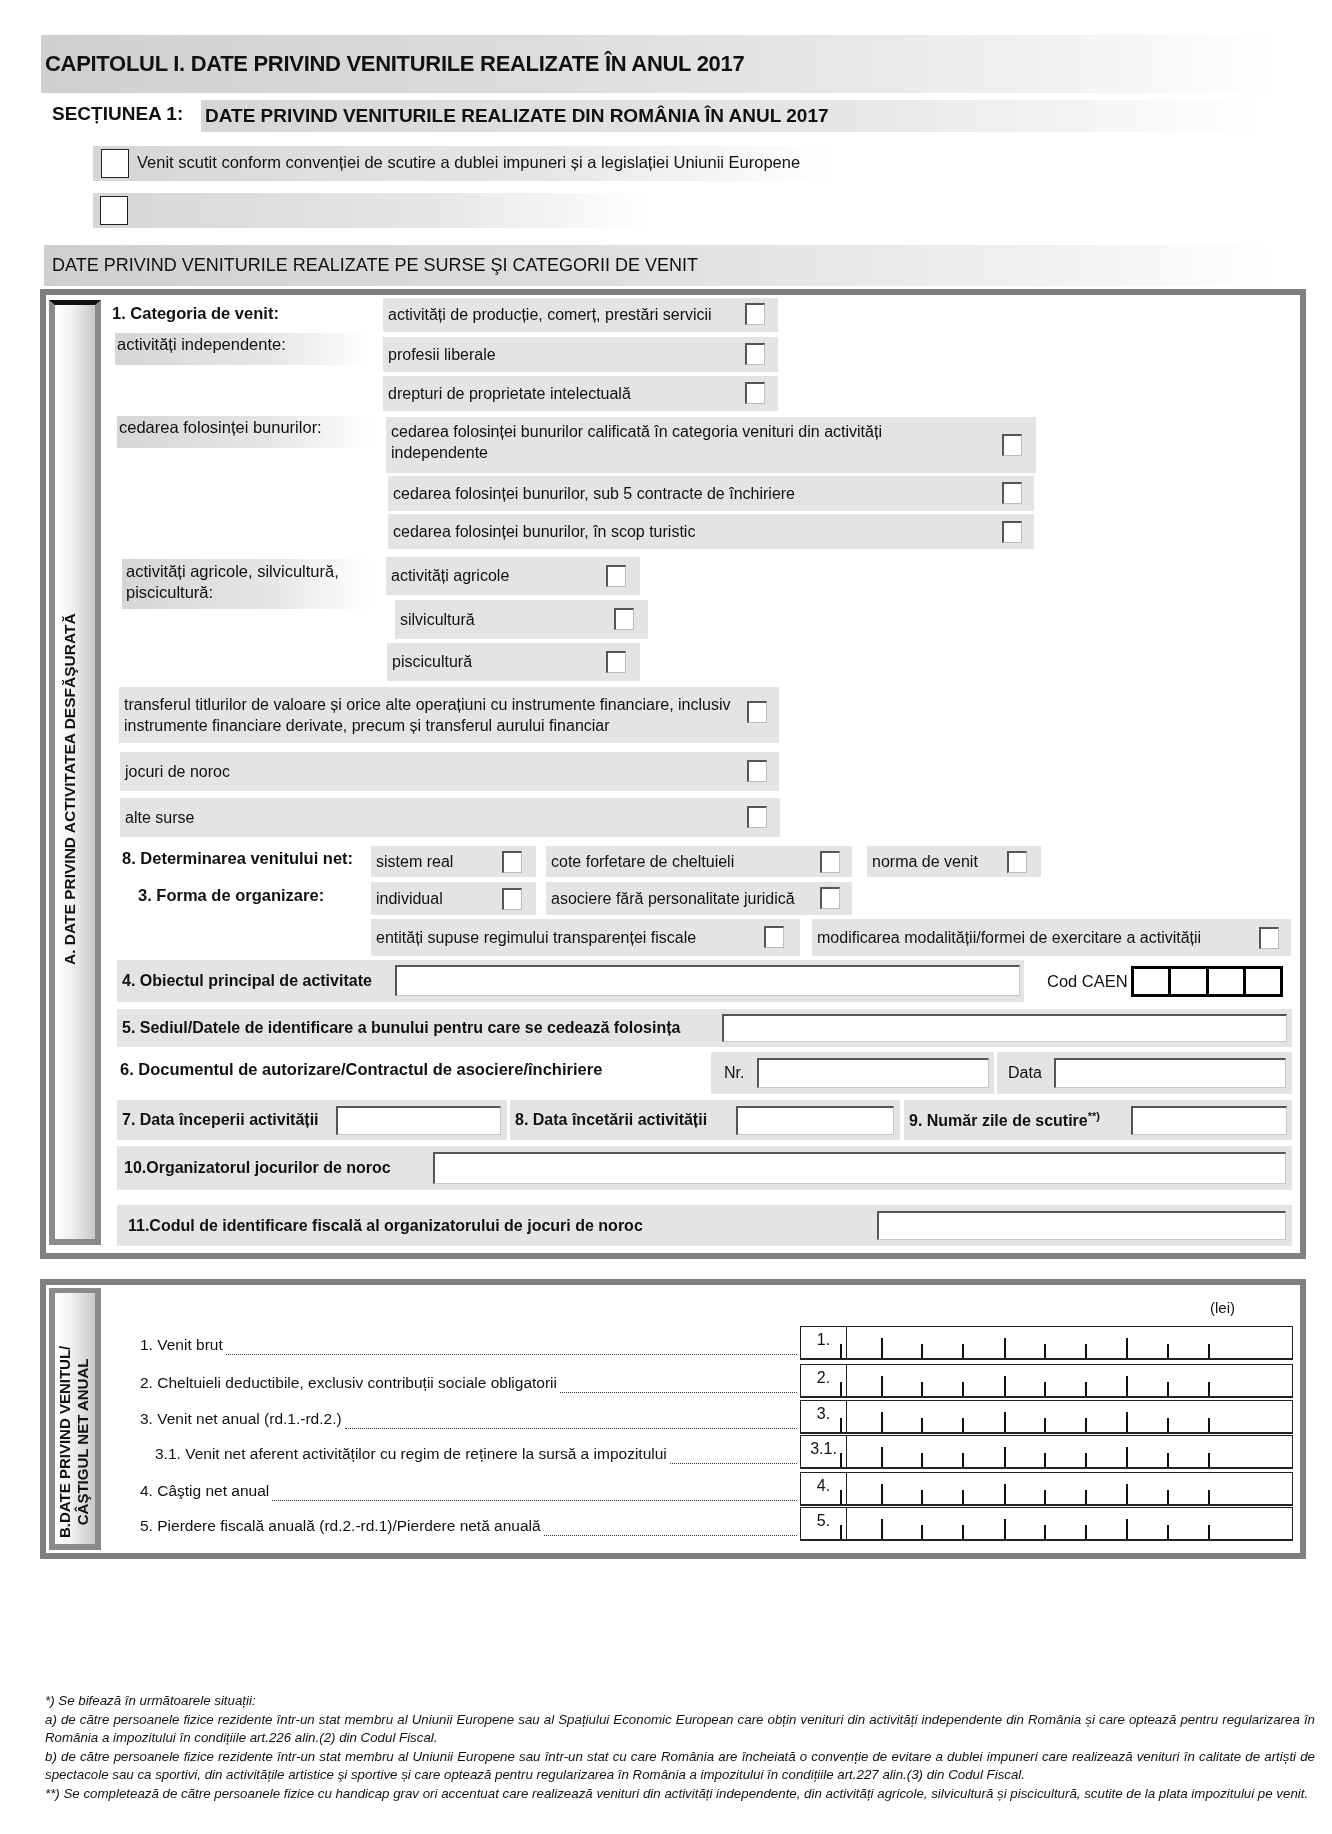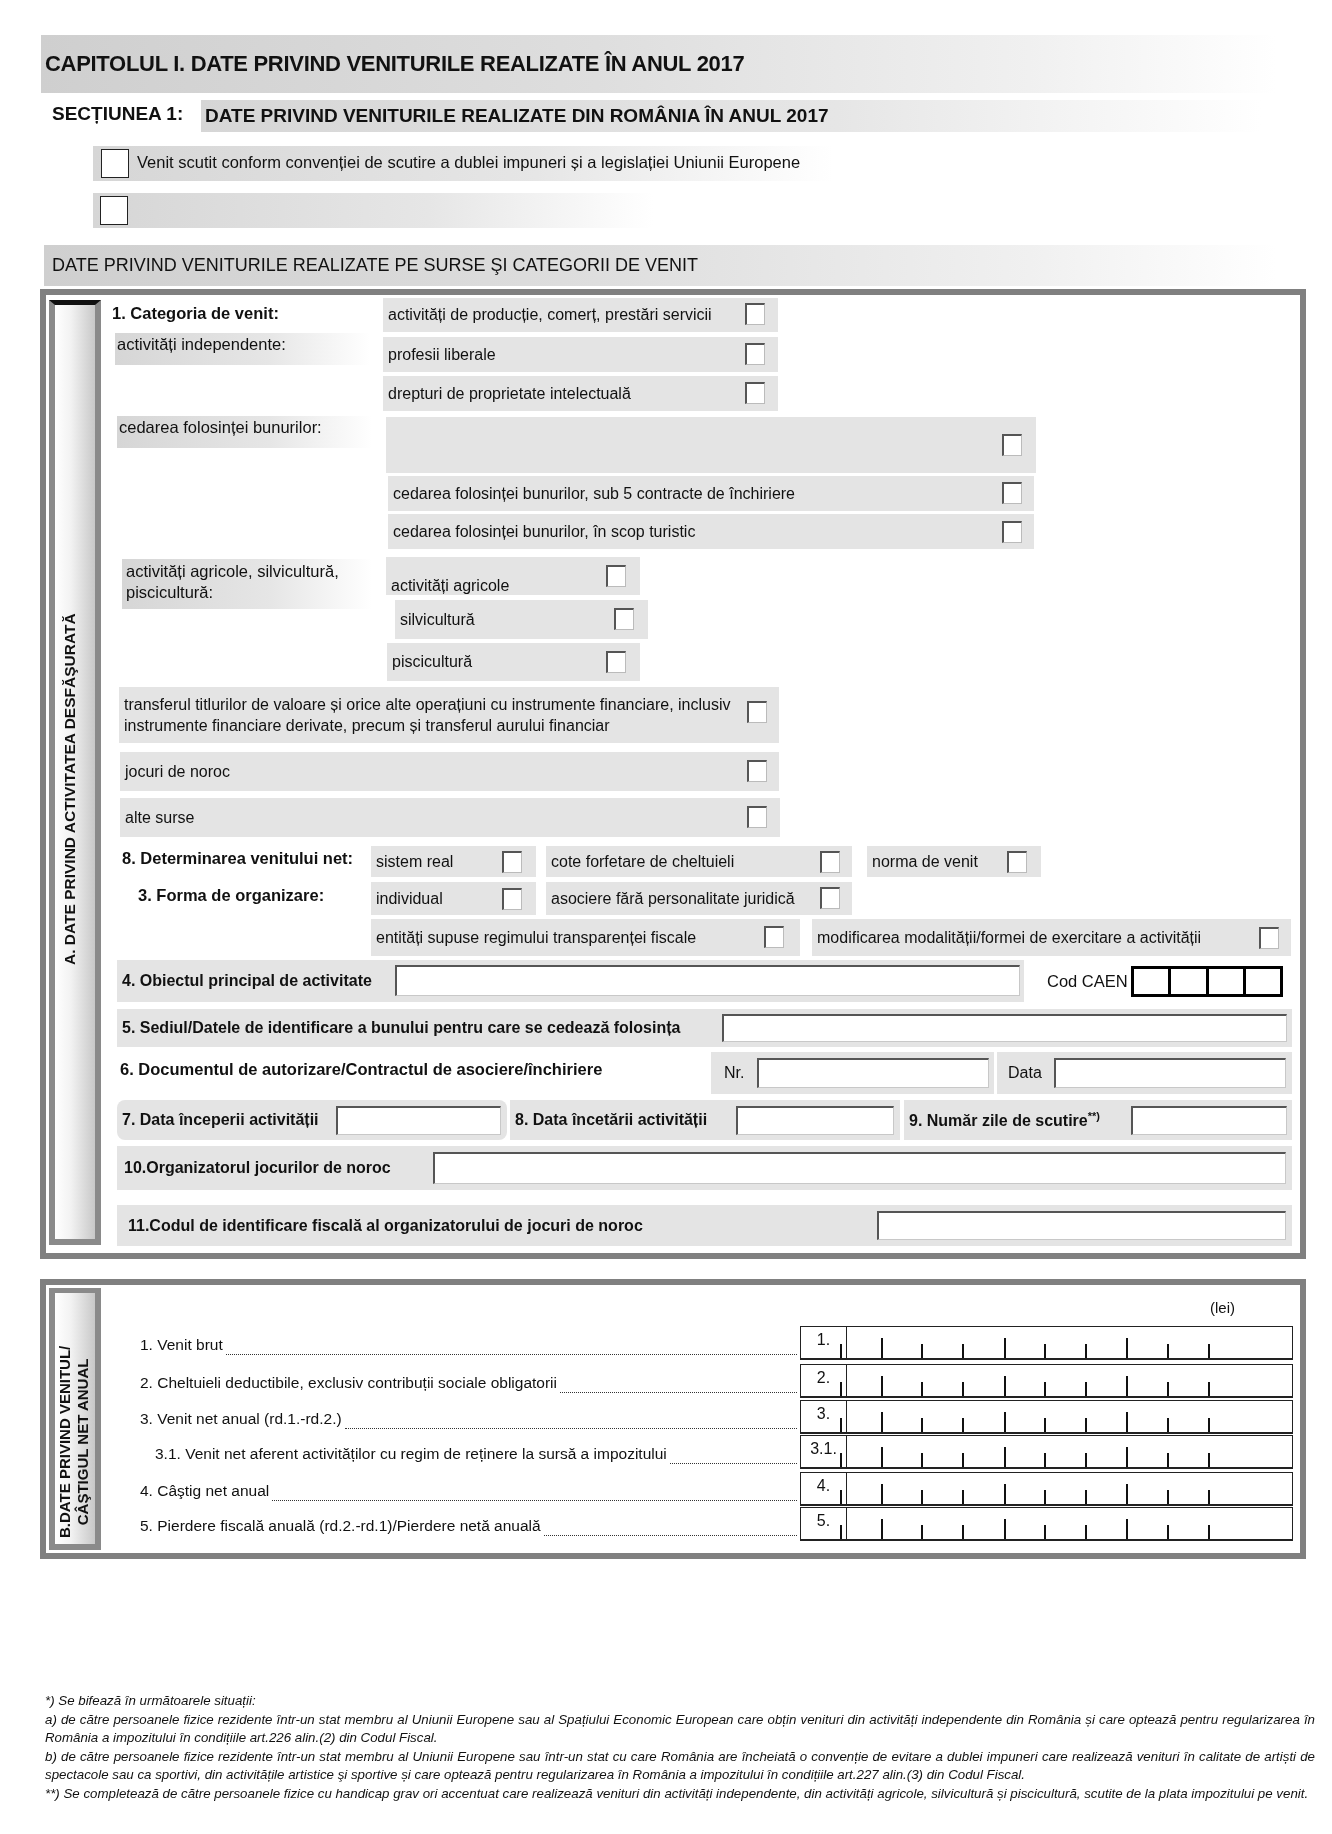--- a/index.html
+++ b/index.html
@@ -81,35 +81,36 @@
 </div>
 <div class="optbox" style="left:383px; top:376px; width:395px; height:35px;">
   <span>drepturi de proprietate intelectuală</span>
   <div class="cbx" style="left:362px; top:6px;"></div>
 </div>
 
 <div class="abs gr-fade2" style="left:117px; top:416px; width:255px; height:32px;">
   <span class="lbl" style="left:2px; top:2px;">cedarea folosinței bunurilor:</span>
 </div>
 <div class="optbox" style="left:386px; top:417px; width:650px; height:56px; align-items:flex-start; padding-top:4px; line-height:21px;">
+  <span style="width:540px;">cedarea folosinței bunurilor calificată în categoria venituri din activități independente</span>
   <div class="cbx" style="left:616px; top:17px;"></div>
 </div>
 <div class="optbox" style="left:388px; top:476px; width:646px; height:35px;">
   <span>cedarea folosinței bunurilor, sub 5 contracte de închiriere</span>
   <div class="cbx" style="left:614px; top:6px;"></div>
 </div>
 <div class="optbox" style="left:388px; top:514px; width:646px; height:35px;">
   <span>cedarea folosinței bunurilor, în scop turistic</span>
   <div class="cbx" style="left:614px; top:7px;"></div>
 </div>
 
 <div class="abs gr-fade2" style="left:122px; top:559px; width:250px; height:50px;">
   <span class="lbl" style="left:4px; top:2px; width:240px; line-height:21px;">activități agricole, silvicultură, piscicultură:</span>
 </div>
-<div class="optbox" style="left:386px; top:557px; width:254px; height:38px;align-items:flex-end;">
+<div class="optbox" style="left:386px; top:557px; width:254px; height:38px;">
   <span>activități agricole</span>
   <div class="cbx" style="left:220px; top:8px;"></div>
 </div>
 <div class="optbox" style="left:387px; top:600px; width:253px; height:39px;margin-left:8px;">
   <span>silvicultură</span>
   <div class="cbx" style="left:219px; top:8px;"></div>
 </div>
 <div class="optbox" style="left:387px; top:643px; width:253px; height:38px;">
   <span>piscicultură</span>
   <div class="cbx" style="left:219px; top:8px;"></div>
@@ -180,21 +181,21 @@
 <div class="lbl bold" style="left:120px; top:1060px;">6. Documentul de autorizare/Contractul de asociere/închiriere</div>
 <div class="optbox" style="left:711px; top:1052px; width:283px; height:42px;">
   <span style="padding-left:8px;">Nr.</span>
 </div>
 <div class="field" style="left:757px; top:1058px; width:232px; height:30px;"></div>
 <div class="optbox" style="left:997px; top:1052px; width:295px; height:42px;">
   <span style="padding-left:6px;">Data</span>
 </div>
 <div class="field" style="left:1054px; top:1058px; width:232px; height:30px;"></div>
 
-<div class="optbox bold" style="left:117px; top:1100px; width:390px; height:40px;border-radius:8px;">
+<div class="optbox bold" style="left:117px; top:1100px; width:390px; height:40px;">
   <span>7. Data începerii activității</span>
 </div>
 <div class="field" style="left:336px; top:1106px; width:165px; height:29px;"></div>
 <div class="optbox bold" style="left:510px; top:1100px; width:390px; height:40px;">
   <span>8. Data încetării activității</span>
 </div>
 <div class="field" style="left:736px; top:1106px; width:158px; height:29px;"></div>
 <div class="optbox bold" style="left:904px; top:1100px; width:388px; height:40px;">
   <span><span>9. Număr zile de scutire</span><sup style="font-size:11px;">**)</sup></span>
 </div>

